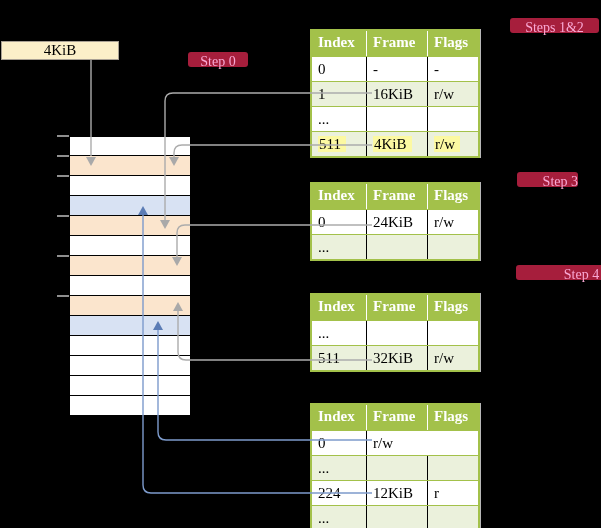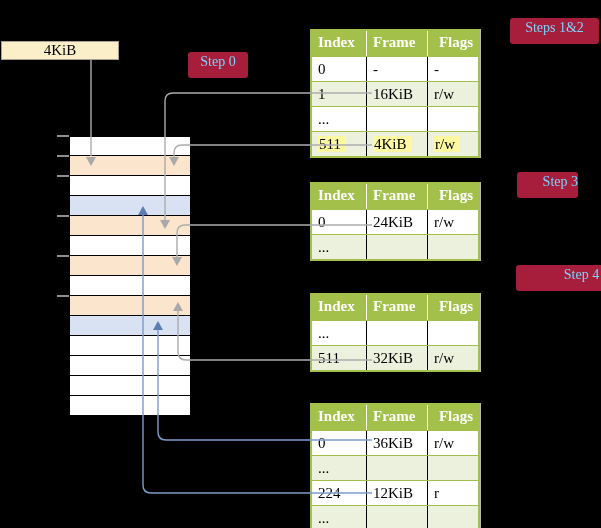--- a/index.html
+++ b/index.html
@@ -2,22 +2,22 @@
 <html><head>
 <meta charset="utf-8">
 <style>
   html,body { margin:0; padding:0; background:#000; }
   #canvas {
     position:relative; width:601px; height:528px; background:#000;
     font-family:"Liberation Serif", serif; overflow:hidden;
   }
   
   .steplabel {
-    position:absolute; background:#A61E3C; color:#7dd3fc; font-size:14px;
-    height:26px; line-height:19px; text-align:center; border-radius:3px;
+    position:absolute; background:#A61E3C; color:#f9a8d4; font-size:14px;
+    height:15px; line-height:19px; text-align:center; border-radius:3px;
   }
   
   #rootbox {
     position:absolute; left:1px; top:41px; width:118px; height:19px;
     box-sizing:border-box; background:#FBEFC9; border:1px solid #A8A094;
     color:#000; font-size:15px; line-height:17px; text-align:center;
   }
   
   #mem { position:absolute; left:69px; top:136px; width:122px; }
   .mem-row { height:20px; box-sizing:border-box; border:1px solid #000; border-top:none; background:#fff; }
@@ -31,21 +31,21 @@
     position:absolute; left:310px; width:170px; box-sizing:border-box;
     border:2px solid #A3C14A; background:#fff;
     box-shadow:1px 0 0 rgba(215,215,215,0.85);
     margin-top:8px;
   }
   .row { display:grid; grid-template-columns:55px 61px 50px; height:25px; box-sizing:border-box; border-top:1px solid #A3C14A; background:#fff; }
   .row.head { background:#A3C14A; border-top:none; }
   .row.shade { background:#EBF1DC; }
   .c { padding-left:6px; font-size:15px; line-height:24px; color:#000; white-space:nowrap; overflow:hidden; }
   .head .c { color:#fff; font-weight:bold; border-right:1px solid #fff; line-height:23px; }
-  .head .c:last-child { border-right:none;text-align:center; }
+  .head .c:last-child { border-right:none; }
   .row:not(.head) .c { border-right:1px solid #000; }
   .row:not(.head) .c:last-child { border-right:none; }
   .hl { background:#FCF9A2; padding:0 5px 0 1px; }
   
   #wires { position:absolute; left:0; top:0; pointer-events:none; }
   .gline { fill:none; stroke:#ACACAC; stroke-width:1.4; }
   .bline { fill:none; stroke:#7D9BCC; stroke-width:1.4; }
   .ghead { fill:#A9A9A9; }
   .bhead { fill:#5B7CB5; }
 </style>
@@ -152,21 +152,20 @@
   </div>
 
   <div class="pt" style="top:395px;">
     <div class="row head">
       <div class="c">Index</div>
       <div class="c">Frame</div>
       <div class="c">Flags</div>
     </div>
     <div class="row">
       <div class="c"><span>0</span></div>
-      <div class="c"><span>36KiB</span></div>
       <div class="c"><span>r/w</span></div>
     </div>
     <div class="row shade">
       <div class="c"><span>...</span></div>
       <div class="c"><span></span></div>
       <div class="c"><span></span></div>
     </div>
     <div class="row">
       <div class="c"><span>224</span></div>
       <div class="c"><span>12KiB</span></div>

